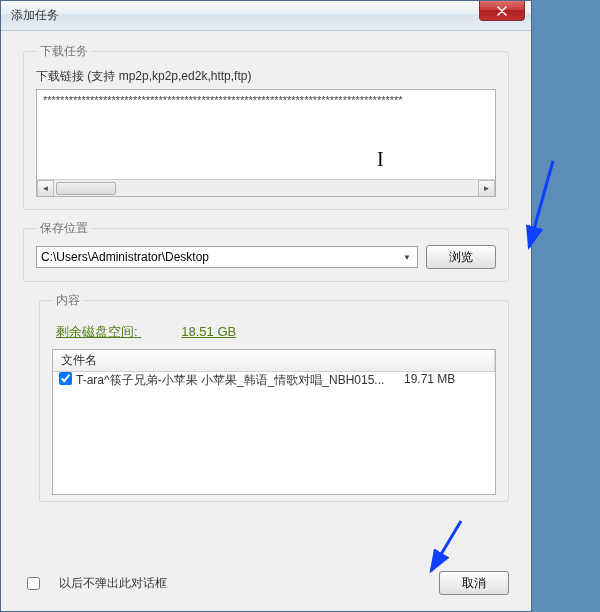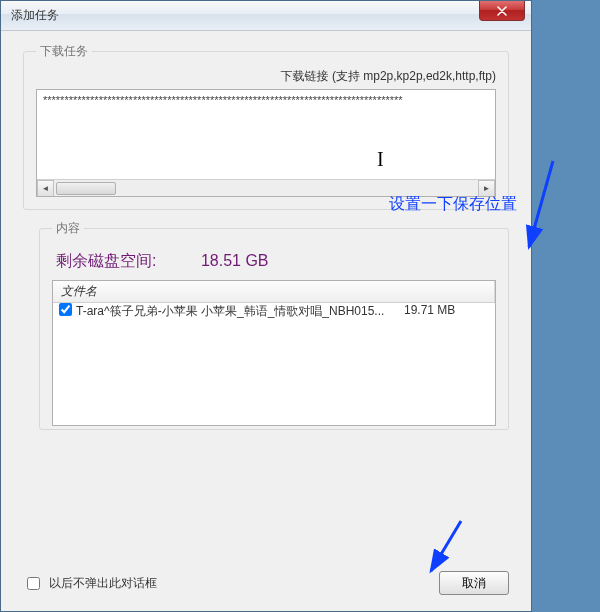--- a/index.html
+++ b/index.html
@@ -65,21 +65,20 @@
   }
   legend {
     font-size: 12px;
     color: #737373;
     padding: 0 4px;
   }
   .link-label {
     font-size: 12px;
     color: #333;
     margin-bottom: 4px;
-    text-align: right;
   }
   .textarea-wrap {
     border: 1px solid #b0b0b0;
     background: #fff;
     height: 108px;
     position: relative;
     overflow: hidden;
   }
   .textarea-content {
     position: absolute;
@@ -160,38 +159,38 @@
     border: 1px solid #888;
     background: linear-gradient(to bottom, #fdfdfd, #e0e0e0);
     border-radius: 3px;
     font-size: 12px;
     cursor: pointer;
     display: inline-flex;
     align-items: center;
     justify-content: center;
   }
   .disk-row {
-    font-size: 16px;
-    color: #701a75;
+    font-size: 13px;
+    color: #4d7c0f;
     margin: 6px 4px 8px 4px;
+    text-decoration: underline;
   }
   .disk-val { margin-left: 40px; }
   .file-table-wrap {
     border: 1px solid #b0b0b0;
     background: #fff;
     height: 146px;
     overflow: hidden;
   }
   .file-header {
     display: flex;
     background: linear-gradient(to bottom, #fdfdfd, #eeeeee);
     border-bottom: 1px solid #d0d0d0;
     height: 22px;
     align-items: center;
-    font-style: italic;
   }
   .fh-col {
     padding: 0 8px;
     font-size: 12px;
     color: #333;
     border-right: 1px solid #d8d8d8;
     height: 100%;
     display: flex;
     align-items: center;
   }
@@ -211,21 +210,21 @@
   .bottom-row {
     position: absolute;
     bottom: 16px;
     left: 22px; right: 22px;
     display: flex;
     align-items: center;
   }
   .chk-label {
     display: flex;
     align-items: center;
-    gap: 6px;
+    gap: 16px;
     font-size: 12px;
     color: #333;
   }
   .spacer { flex: 1; }
   .btn + .btn { margin-left: 10px; }
   .cursor-ibeam {
     position: absolute;
     font-size: 20px;
     color: #000;
     pointer-events: none;
@@ -257,20 +256,30 @@
           <div class="scroll-arrow">◄</div>
           <div class="scroll-track">
             <div class="scroll-thumb"></div>
           </div>
           <div class="scroll-arrow">►</div>
         </div>
         <div class="cursor-ibeam" style="left:340px; top:58px;">I</div>
       </div>
     </fieldset>
 
+    <fieldset>
+      <legend>保存位置</legend>
+      <div class="save-row">
+        <div class="combo">
+          <span>C:\Users\Administrator\Desktop</span>
+          <div class="combo-arrow">▼</div>
+        </div>
+        <button class="btn">浏览</button>
+      </div>
+    </fieldset>
 
     <fieldset style="height:210px;margin-left:16px;">
       <legend>内容</legend>
       <div class="disk-row">
         <span>剩余磁盘空间:</span>
         <span class="disk-val">18.51 GB</span>
       </div>
       <div class="file-table-wrap">
         <div class="file-header">
           <div class="fh-col fh-name">文件名</div>
@@ -287,21 +296,20 @@
       <label class="chk-label">
         <input type="checkbox" style="">
         <span>以后不弹出此对话框</span>
       </label>
       <div class="spacer"></div>
       <button class="btn">取消</button>
     </div>
 
   </div>
 
-  <div class="annotation-text" style="left:388px; top:193px;">设置一下保存位置</div>
 
   <svg class="arrow-svg" style="left:0; top:0; width:600px; height:612px;">
     <defs>
       <marker id="ah1" markerWidth="10" markerHeight="10" refX="7" refY="3" orient="auto">
         <path d="M0,0 L8,3 L0,6 Z" fill="#1040ff"></path>
       </marker>
     </defs>
     <line x1="552" y1="160" x2="528" y2="246" stroke="#1040ff" stroke-width="3" marker-end="url(#ah1)"></line>
   </svg>
 

